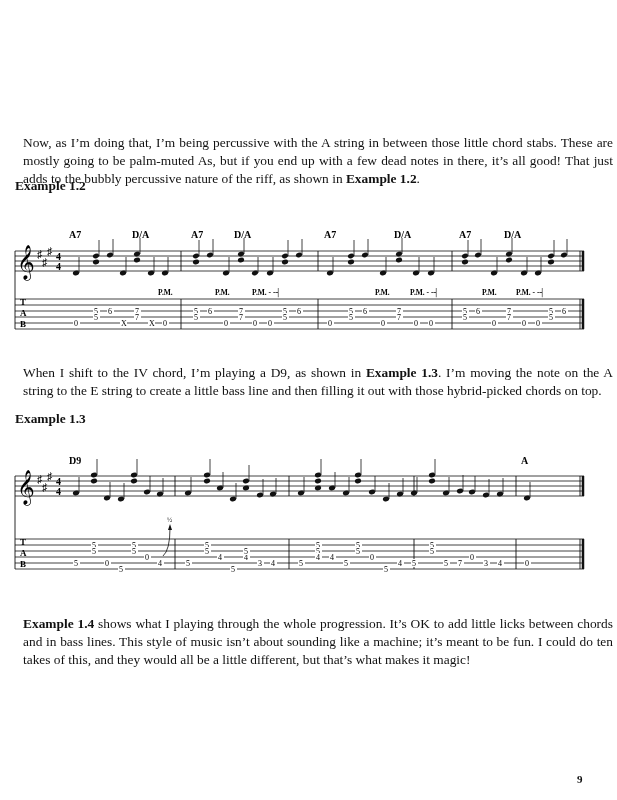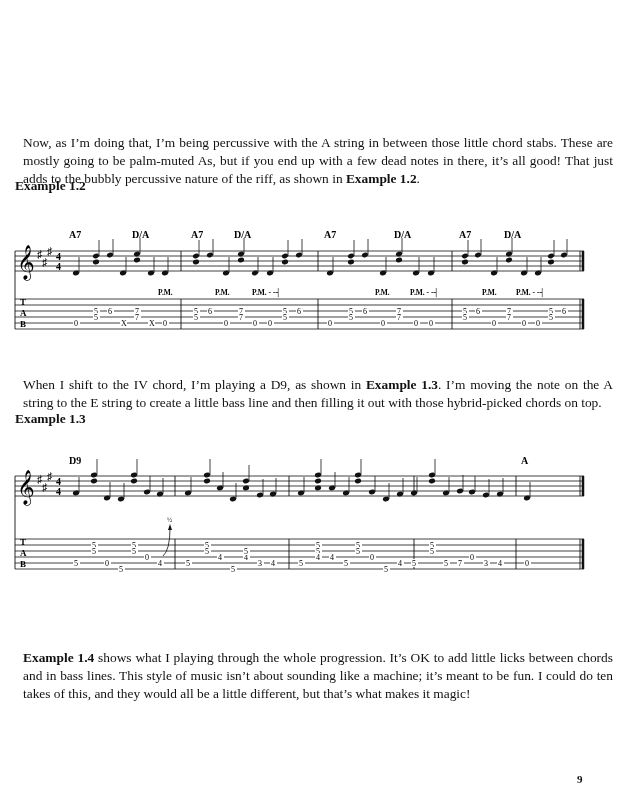--- a/index.html
+++ b/index.html
@@ -232,21 +232,21 @@
       <text x="536" y="326">0</text>
       <rect x="548" y="307" width="7" height="8" fill="#fff"></rect>
       <text x="549" y="314">5</text>
       <rect x="548" y="313" width="7" height="8" fill="#fff"></rect>
       <text x="549" y="320">5</text>
       <rect x="561" y="307" width="7" height="8" fill="#fff"></rect>
       <text x="562" y="314">6</text>
     </g>
 </svg>
 
-<p class="para" style="top:368px;"><span>When I shift to the IV chord, I’m playing a D9, as shown in </span><b>Example 1.3</b><span>. I’m moving the note on the A string to the E string to create a little bass line and then filling it out with those hybrid-picked chords on top.</span></p>
+<p class="para" style="top:356px;"><span>When I shift to the IV chord, I’m playing a D9, as shown in </span><b>Example 1.3</b><span>. I’m moving the note on the A string to the E string to create a little bass line and then filling it out with those hybrid-picked chords on top.</span></p>
 
 <div class="heading" style="top:411px;">Example 1.3</div>
 
 <svg class="notation" style="top:445px;" width="617" height="130" viewBox="0 445 617 130">
   <g stroke="#111" stroke-width="0.8">
     <line x1="15" y1="476" x2="584" y2="476"></line>
     <line x1="15" y1="481" x2="584" y2="481"></line>
     <line x1="15" y1="486" x2="584" y2="486"></line>
     <line x1="15" y1="491" x2="584" y2="491"></line>
     <line x1="15" y1="496" x2="584" y2="496"></line>
@@ -441,15 +441,15 @@
       <text x="470" y="560">0</text>
       <rect x="483" y="559" width="7" height="8" fill="#fff"></rect>
       <text x="484" y="566">3</text>
       <rect x="497" y="559" width="7" height="8" fill="#fff"></rect>
       <text x="498" y="566">4</text>
       <rect x="524" y="559" width="7" height="8" fill="#fff"></rect>
       <text x="525" y="566">0</text>
     </g>
 </svg>
 
-<p class="para" style="top:641px;"><b>Example 1.4</b><span> shows what I playing through the whole progression. It’s OK to add little licks between chords and in bass lines. This style of music isn’t about sounding like a machine; it’s meant to be fun. I could do ten takes of this, and they would all be a little different, but that’s what makes it magic!</span></p>
+<p class="para" style="top:607px;"><b>Example 1.4</b><span> shows what I playing through the whole progression. It’s OK to add little licks between chords and in bass lines. This style of music isn’t about sounding like a machine; it’s meant to be fun. I could do ten takes of this, and they would all be a little different, but that’s what makes it magic!</span></p>
 
 <div class="page-num">9</div>
 
 </body></html>

